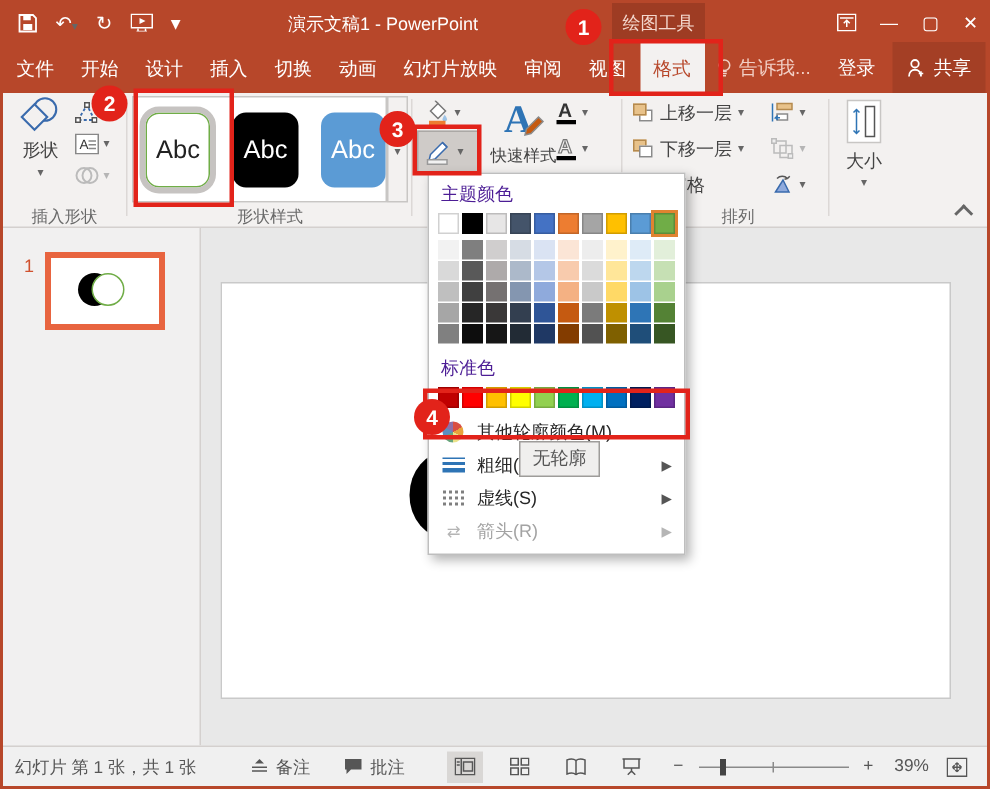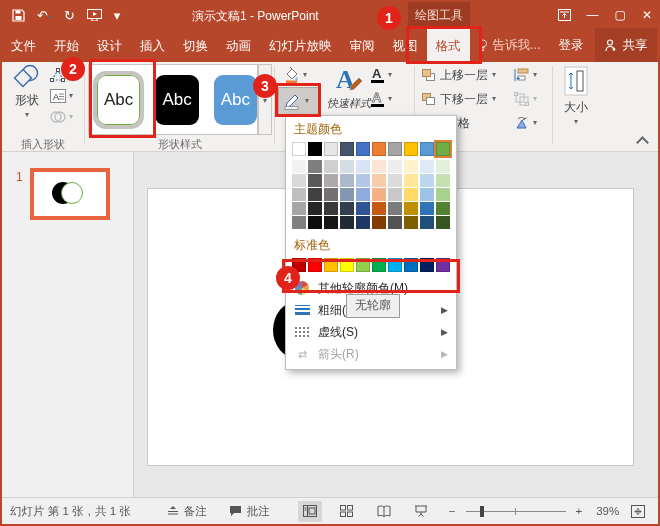--- a/index.html
+++ b/index.html
@@ -69,21 +69,21 @@
   .canvas { position:absolute; left:132px; top:150px; right:0; bottom:27px; background:#E8E8E8; }
   .slide { position:absolute; left:13px; top:36px; width:487px; height:278px; background:#fff;
            border:1px solid #C9C9C9; }
   .moon-black { position:absolute; border-radius:50%; background:#000; }
   .moon-face { position:absolute; border-radius:50%; background:#fff; border:1px solid #70AD47; }
 
   
   .menu { position:absolute; left:283px; top:113px; width:172px; background:#fff;
           border:1px solid #BEBEBE; box-shadow:3px 3px 7px rgba(0,0,0,0.3); z-index:30;
           font-size:12px; color:#262626; padding-bottom:4px; }
-  .menu-label { padding:5px 8px 2px; color:#a16207; }
+  .menu-label { padding:5px 8px 2px; color:#4c1d95; }
   .swatch-row { display:flex; gap:2px; padding:2px 6px 1px; }
   .swatch { width:14px; height:14px; border:1px solid rgba(0,0,0,0.18); cursor:default; }
   .swatch.sel { outline:2px solid #E08330; outline-offset:0; }
   .variant-grid { display:grid; grid-template-columns:repeat(10,14px); grid-auto-rows:13px;
                   gap:1px 2px; padding:3px 6px; }
   .variant-grid .swatch { width:14px; height:13px; border:none; }
   .menu-items { margin-top:4px; }
   .mi { display:flex; align-items:center; gap:8px; height:22px; padding:0 8px; cursor:default; }
   .mi.hl { background:#D6D6D6; height:26px; }
   .mi.disabled { color:#A3A3A3; }
@@ -258,21 +258,21 @@
           <rect x="2" y="14.5" width="13" height="3" fill="#F2F2F2" stroke="#999"></rect>
         </svg>
       <span class="dd">▾</span>
     </div>
 
     <div class="bigbtn" style="left:325px; top:2px; width:44px;">
       <svg width="30" height="30" viewBox="0 0 30 30">
           <text x="2" y="24" font-size="26" font-weight="bold" fill="#2E74B5" font-family="serif">A</text>
           <path d="M17 22l8-8 3 3-8 8-4 1z" fill="#C55A11" stroke="#8A8A8A"></path>
         </svg>
-      <span style="font-size:11px; margin-top:2px;font-style:italic;">快速样式</span>
+      <span style="font-size:11px; margin-top:2px;">快速样式</span>
     </div>
     <div class="smallbtn" style="left:368px; top:3px;">
       <svg width="15" height="16" viewBox="0 0 15 16">
           <text x="2" y="11" font-size="13" font-weight="bold" fill="#333" font-family="sans-serif">A</text>
           <rect x="1" y="13" width="13" height="3" fill="#000"></rect>
         </svg>
       <span class="dd">▾</span>
     </div>
     <div class="smallbtn" style="left:368px; top:27px;">
       <svg width="15" height="16" viewBox="0 0 15 16">
@@ -320,20 +320,21 @@
       <span class="dd" style="color:#B5B5B5;">▾</span>
     </div>
     <div class="arr-row" style="left:512px; top:51px;">
       <svg width="15" height="14" viewBox="0 0 15 14">
           <path d="M3 12l5-8 4 8z" fill="#8FAADC" stroke="#3A6BAD"></path>
           <path d="M4 3c2-2 5-2 7 0" fill="none" stroke="#555"></path>
           <path d="M11 3l1.5-1.5M11 3l-2 .5" stroke="#555"></path>
         </svg>
       <span class="dd">▾</span>
     </div>
+    <div class="grp-label" style="left:430px; width:120px;">排列</div>
     <div class="rdiv" style="left:550px;"></div>
 
     <div class="bigbtn" style="left:554px; top:4px; width:40px;">
       <svg width="24" height="30" viewBox="0 0 24 30">
           <rect x="1" y="1" width="22" height="28" fill="#fff" stroke="#C8C6C4"></rect>
           <rect x="13" y="5" width="6" height="20" fill="none" stroke="#555"></rect>
           <path d="M7 7v16M5 9l2-2 2 2M5 21l2 2 2-2" fill="none" stroke="#2E74B5"></path>
         </svg>
       <span style="margin-top:3px;">大小</span>
       <span class="dd" style="margin-top:2px;">▾</span>

